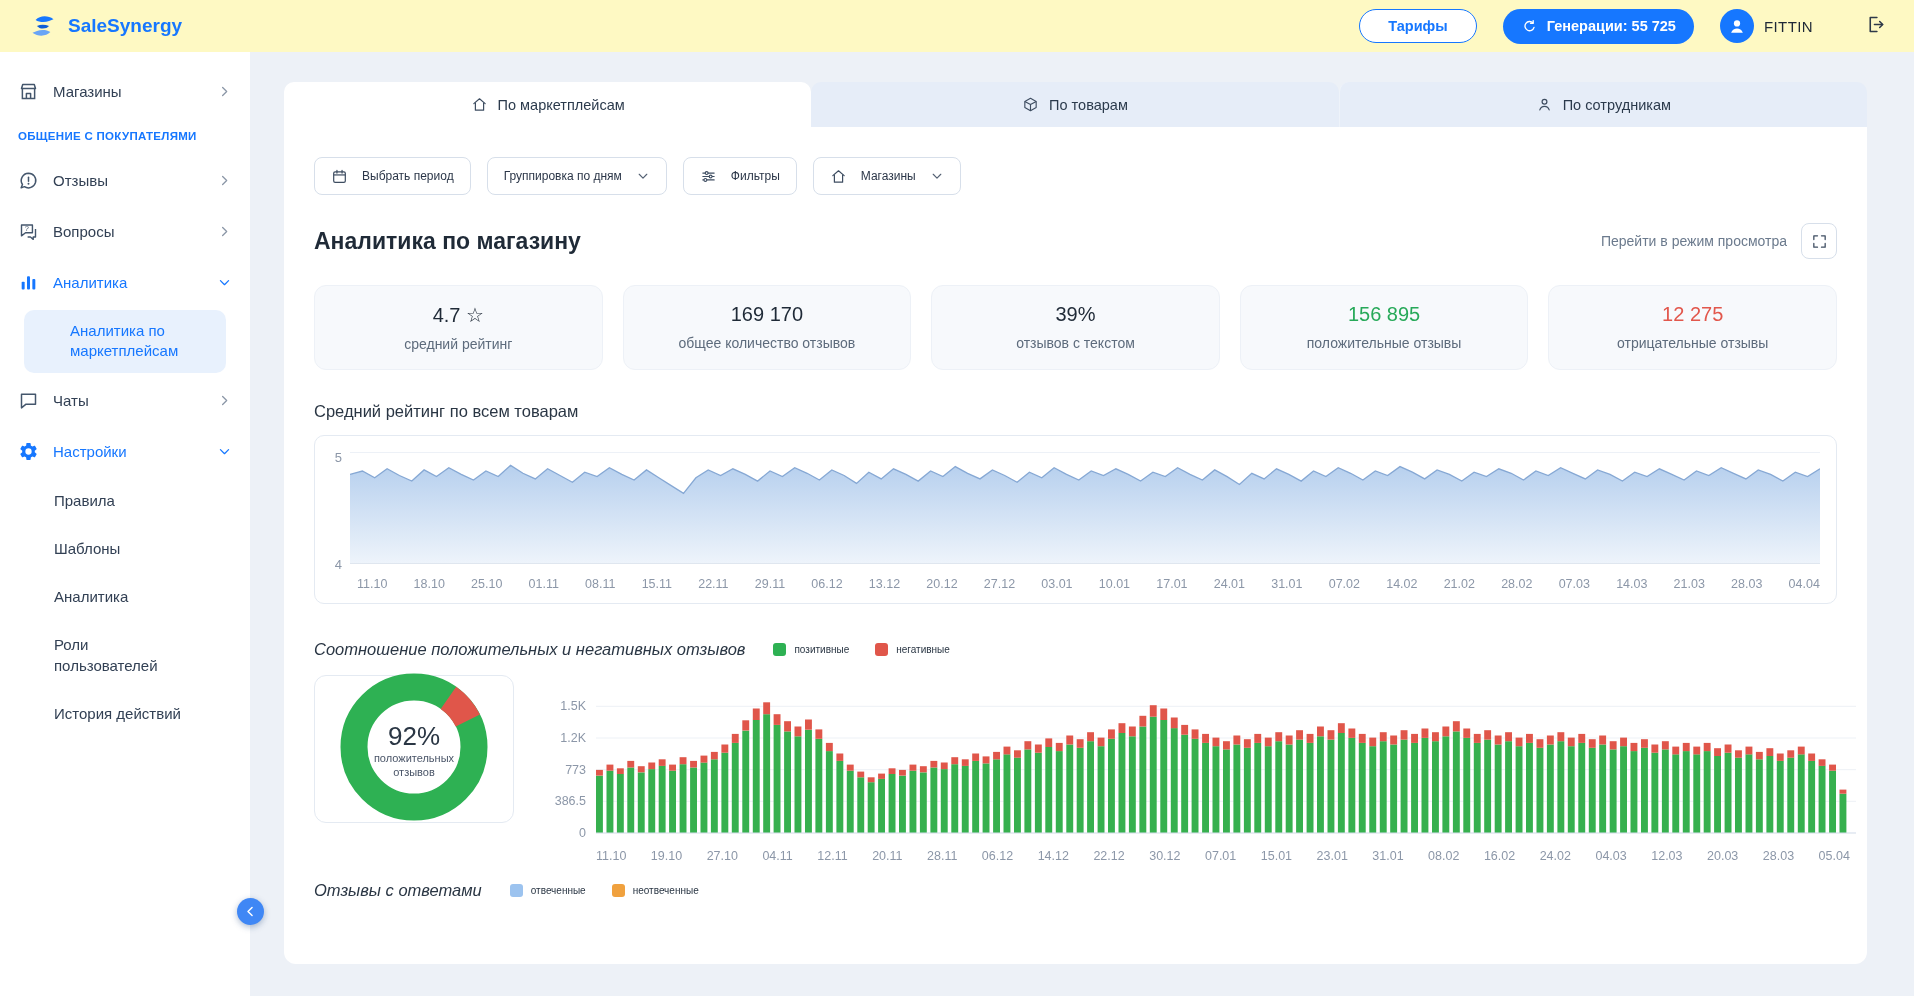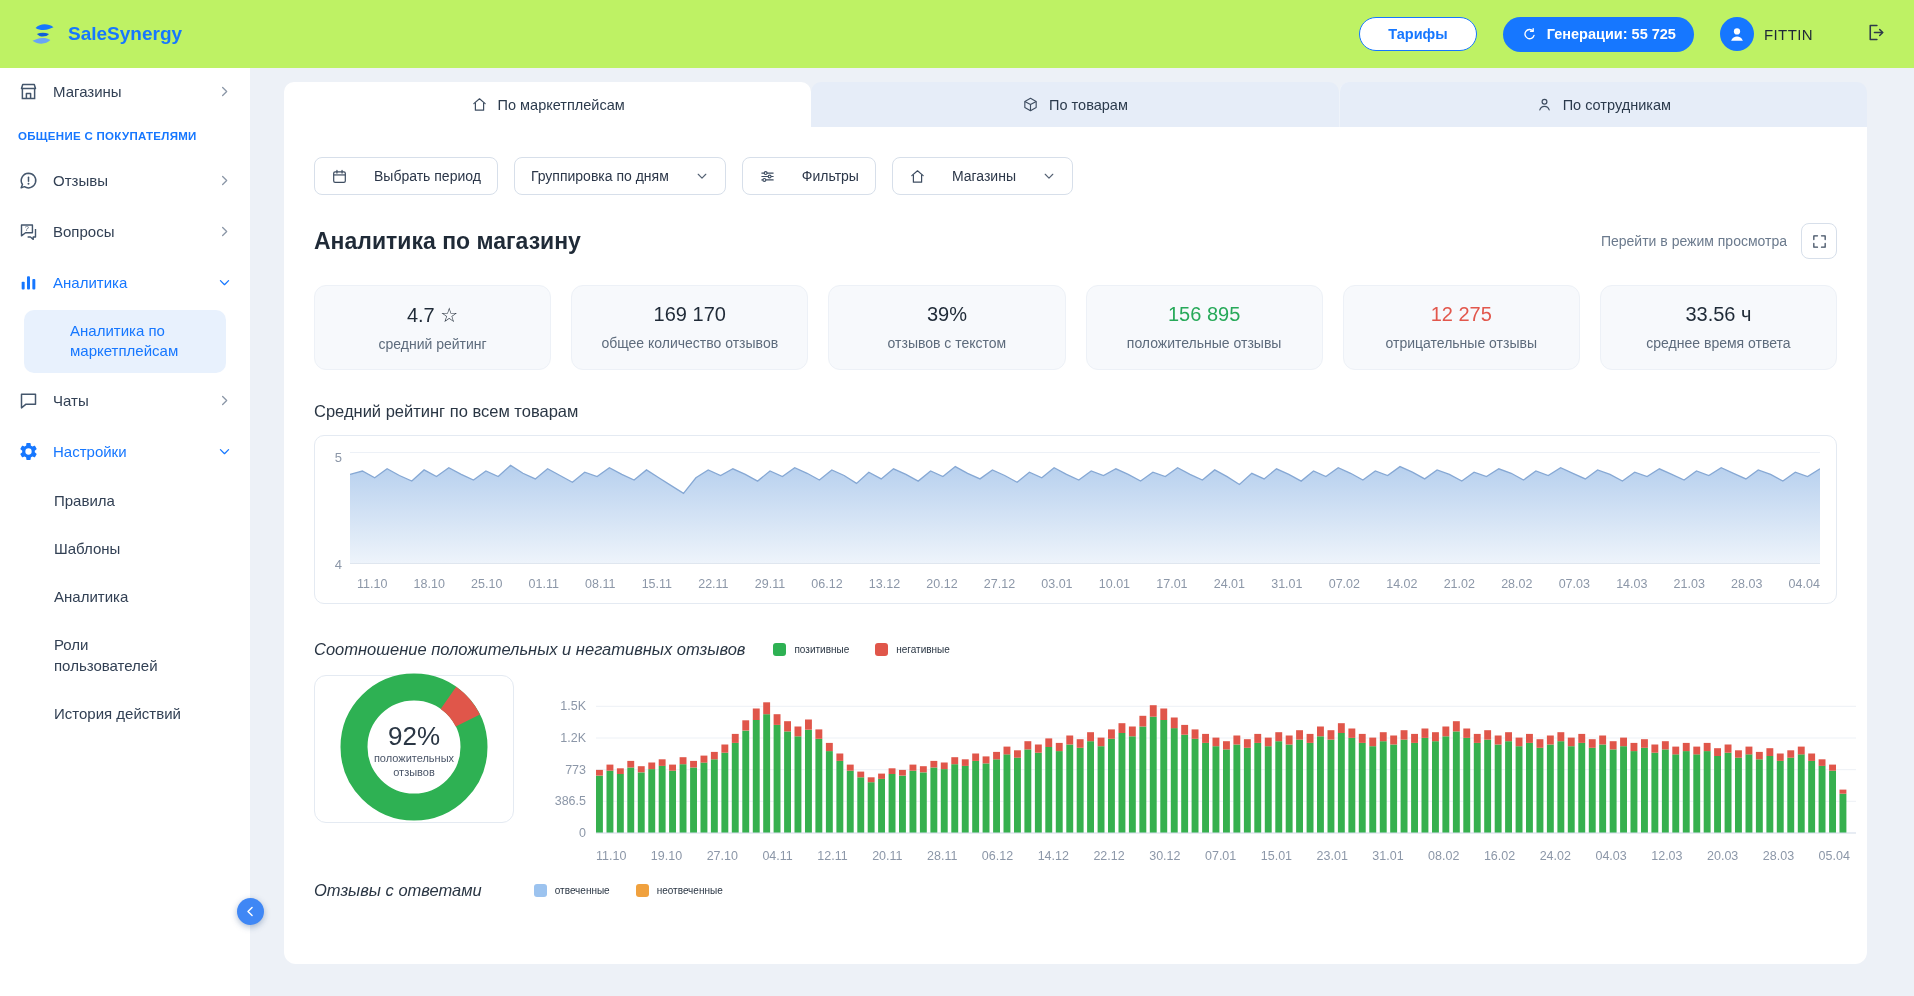--- a/index.html
+++ b/index.html
@@ -11,21 +11,21 @@
     overflow: hidden;
   }
   button { font-family: inherit; cursor: pointer; background: none; border: none; }
 
   .icon { display: inline-flex; align-items: center; justify-content: center; flex: none; }
   .icon svg { width: 100%; height: 100%; display: block; }
   svg text { font-family: "Liberation Sans", sans-serif; }
 
   
   .topbar {
-    height: 68px; background: #bef264; display: flex; align-items: center;
+    height: 52px; background: #fef9c3; display: flex; align-items: center;
     padding: 0 28px; position: relative; z-index: 5;
   }
   .brand { display: flex; align-items: center; gap: 10px; cursor: pointer; }
   .brand .logo { width: 30px; height: 30px; }
   .brand-name { font-size: 19px; font-weight: bold; color: #1677ff; }
   .top-right { margin-left: auto; display: flex; align-items: center; gap: 26px; }
   .pill { border-radius: 999px; font-size: 14.5px; }
   .pill.outline { border: 1.5px solid #1677ff; color: #1677ff; background: #fff; padding: 8px 28px; font-weight: bold; }
   .pill.solid { background: #1677ff; color: #fff; padding: 9px 18px; display: flex; align-items: center; gap: 9px; font-weight: bold; }
   .pill.solid .icon { width: 17px; height: 17px; color: #fff; }
@@ -73,23 +73,23 @@
     border-radius: 10px 10px 0 0; cursor: pointer;
   }
   .tab:not(.active) + .tab:not(.active) { border-left: 1px solid #eef3fa; }
   .tab.active { background: #fff; }
   .tab .icon { width: 17px; height: 17px; color: #3e4d61; }
 
   .panel { background: #fff; border-radius: 0 0 12px 12px; padding: 30px 30px 26px; flex: 1; }
 
   .toolbar { display: flex; gap: 16px; margin-bottom: 28px; }
   .tbtn {
-    display: flex; align-items: center; gap: 26px; padding: 0 16px; height: 38px;
+    display: flex; align-items: center; gap: 14px; padding: 0 16px; height: 38px;
     border: 1px solid #d7dfea; border-radius: 8px; background: #fff;
-    font-size: 14px; color: #2b3648;
+    font-size: 12px; color: #2b3648;
   }
   .tbtn .icon { width: 17px; height: 17px; color: #3e4d61; }
   .tbtn .icon.chev { width: 14px; height: 14px; color: #556274; }
 
   .title-row { display: flex; align-items: center; margin-bottom: 26px; }
   .page-title { font-size: 23px; font-weight: bold; color: #1f2a37; }
   .view-link { margin-left: auto; color: #6b7a8d; font-size: 14px; cursor: pointer; }
   .expand-btn {
     width: 36px; height: 36px; border: 1px solid #d7dfea; border-radius: 8px;
     margin-left: 14px; display: flex; align-items: center; justify-content: center; background: #fff;
@@ -131,21 +131,21 @@
   .bars-area { flex: 1; padding-top: 14px; }
   .bar-x {
     margin-left: 56px; display: flex; justify-content: space-between;
     font-size: 12.5px; color: #8c97a8; margin-top: 6px; width: 1254px;
   }
 
   .legend { display: inline-flex; gap: 26px; margin-left: 28px; align-items: center; }
   .leg-item { display: inline-flex; gap: 8px; align-items: center; font-size: 10px; color: #2a3644; }
   .leg-sw { width: 13px; height: 13px; border-radius: 3px; display: inline-block; }
 
-  .answers-head { margin-top: 18px; gap: 24px; }
+  .answers-head { margin-top: 18px; }
 </style>
 </head>
 <body>
 
 <div class="app">
 
   <header class="topbar">
     <div class="brand">
       <span class="icon logo">
         <svg viewBox="0 0 30 30">
@@ -412,24 +412,20 @@
             <div class="val">39%</div>
             <div class="lbl">отзывов с текстом</div>
           </div>
           <div class="stat green">
             <div class="val">156 895</div>
             <div class="lbl">положительные отзывы</div>
           </div>
           <div class="stat red">
             <div class="val">12 275</div>
             <div class="lbl">отрицательные отзывы</div>
-          </div>
-          <div class="stat">
-            <div class="val">33.56 ч</div>
-            <div class="lbl">среднее время ответа</div>
           </div>
         </div>
 
       <div class="sec-title">Средний рейтинг по всем товарам</div>
       <div class="area-box">
         <div class="area-row">
           <div class="area-y">
             <span>5</span>
             <span>4</span>
           </div>

